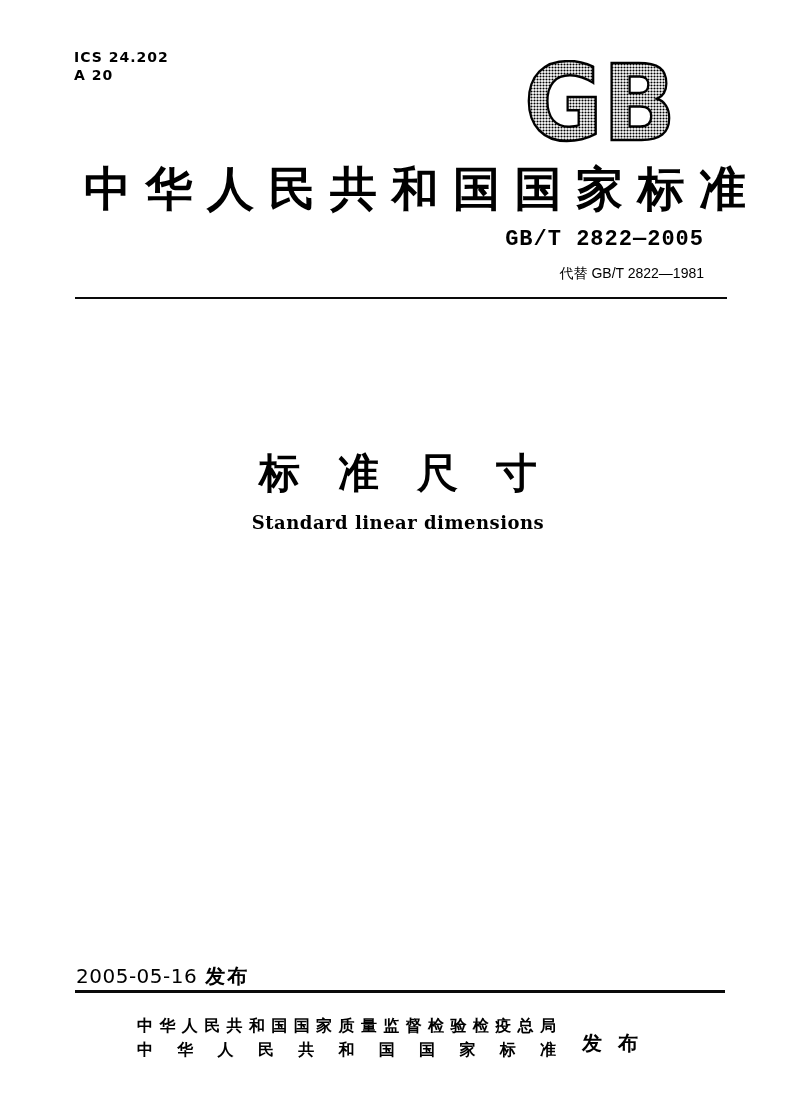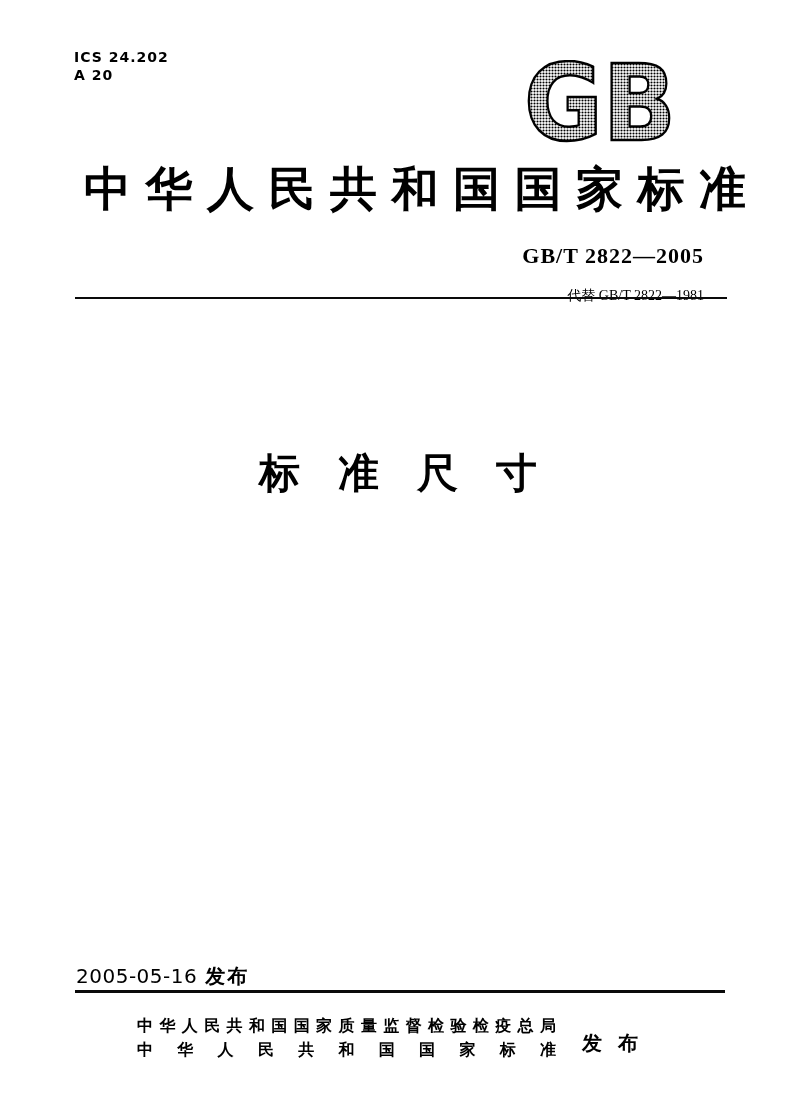--- a/index.html
+++ b/index.html
@@ -58,30 +58,29 @@
   
   .std-number-block {
     position: absolute;
     right: 92px;
     top: 228px;
     text-align: right;
   }
   .std-number {
     font-size: 22px;
     font-weight: bold;
-    font-family: Liberation Serif, serif;
+    font-family: Liberation Mono, monospace;
     letter-spacing: 1px;
     line-height: 24px;
-    margin-top: 16px;
   }
   .supersedes {
     font-size: 14px;
-    font-family: Liberation Serif, serif;
+    font-family: Liberation Sans, sans-serif;
     line-height: 17px;
-    margin-top: 19px;
+    margin-top: 13px;
   }
 
   .rule-top {
     position: absolute;
     left: 75px;
     top: 297px;
     width: 652px;
     height: 2px;
     background: #0a0a0a;
   }
@@ -193,20 +192,21 @@
   <div class="heading-cn">中华人民共和国国家标准</div>
 
   <div class="std-number-block">
     <div class="std-number">GB/T 2822—2005</div>
     <div class="supersedes">代替 GB/T 2822—1981</div>
   </div>
 
   <div class="rule-top"></div>
 
   <div class="subject-cn">标准尺寸</div>
+  <div class="subject-en">Standard linear dimensions</div>
 
   <div class="dates-row">
     <div class="date-item">
       <span class="date-value">2005-05-16</span>
       <span class="date-label">发布</span>
     </div>
   </div>
 
   <div class="rule-bottom"></div>
 

